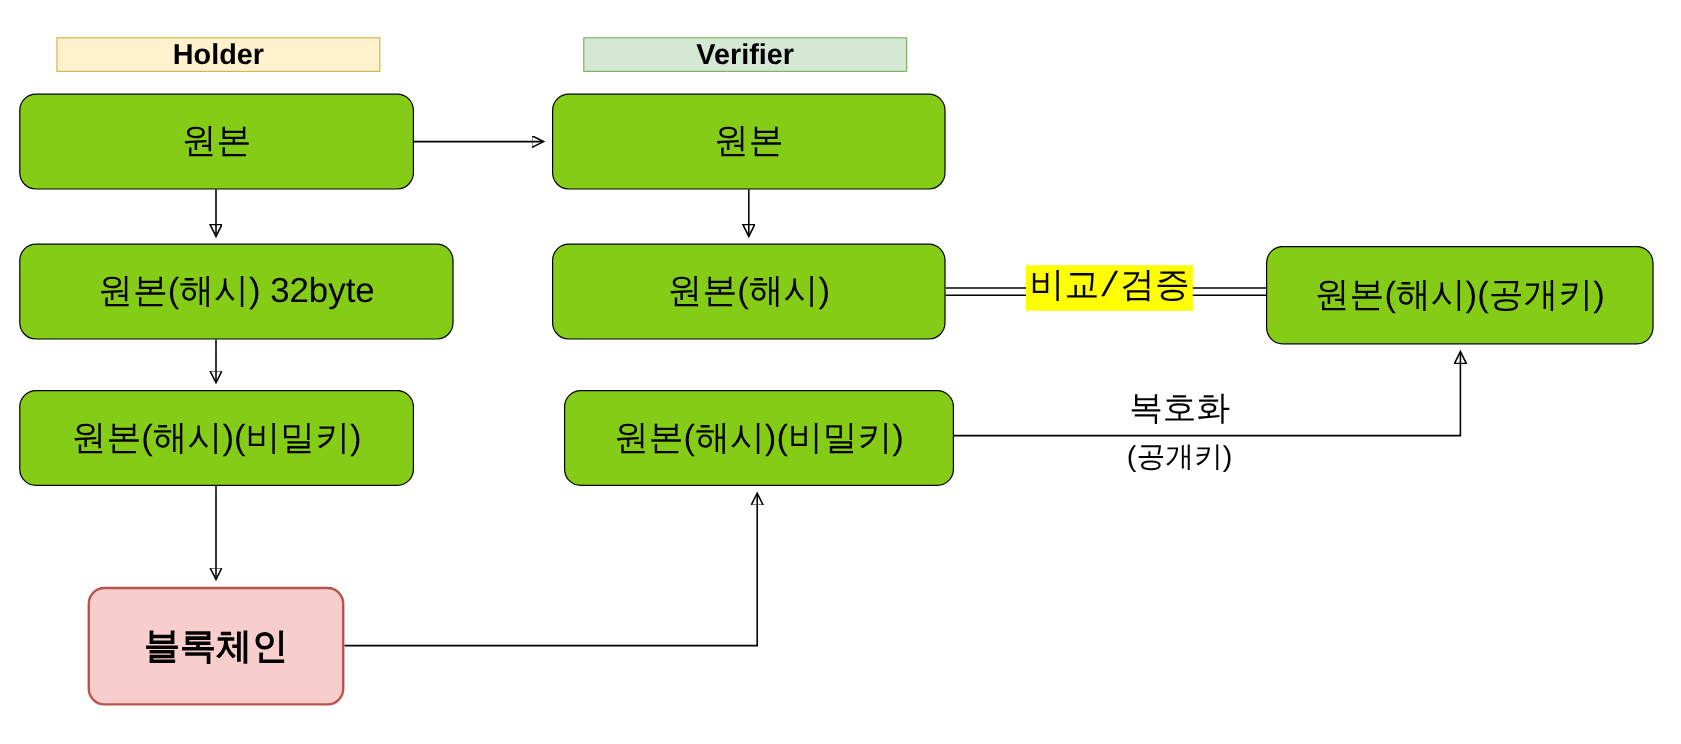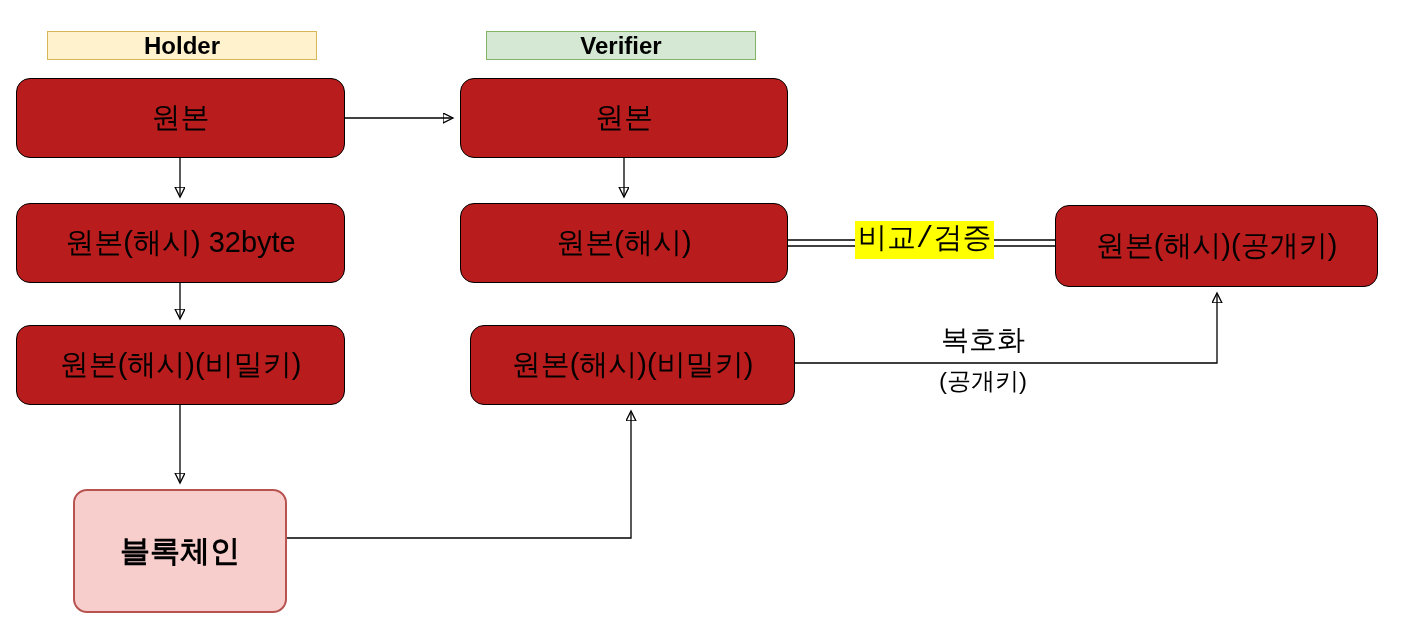--- a/index.html
+++ b/index.html
@@ -20,35 +20,35 @@
     box-sizing: border-box;
     font-weight: bold;
   }
   #holder-hdr  { left: 47px;  top: 31px; width: 270px; height: 29px;
                  background: var(--holder-header-bg); border-color: var(--holder-header-border); }
   #verifier-hdr{ left: 486px; top: 31px; width: 270px; height: 29px;
                  background: var(--verifier-header-bg); border-color: var(--verifier-header-border); text-align: center; }
   .node {
     position: absolute;
     display: flex; align-items: center; justify-content: center;
-    background: #b91c1c;
+    background: #84cc16;
     border: 1.5px solid var(--node-border);
     border-radius: 14px;
     font-size: 29px;
     box-sizing: border-box;
     white-space: nowrap;
   }
   #h-original { left: 16px;  top: 78px;  width: 329px; height: 80px; }
   #v-original { left: 460px; top: 78px;  width: 328px; height: 80px; }
-  #h-hash     { left: 16px;  top: 203px; width: 329px; height: 80px; text-align: right; }
+  #h-hash     { left: 16px;  top: 203px; width: 362px; height: 80px; text-align: right; }
   #v-hash     { left: 460px; top: 203px; width: 328px; height: 80px; }
   #decrypted  { left: 1055px;top: 205px; width: 323px; height: 82px; }
   #h-signed   { left: 16px;  top: 325px; width: 329px; height: 80px; }
   #v-signed   { left: 470px; top: 325px; width: 325px; height: 80px; }
-  #blockchain { left: 73px;  top: 489px; width: 214px; height: 124px;
+  #blockchain { left: 73px;  top: 489px; width: 214px; height: 99px;
                 background: var(--blockchain-bg); border-color: var(--blockchain-border);
                 font-weight: bold; font-size: 30px; border-width: 2px; }
   #compare-lbl {
     position: absolute; left: 855px; top: 221px; height: 38px;
     display: inline-flex; align-items: center;
     padding: 0 3px;
     background: var(--highlight);
     font-size: 29px; line-height: 38px;
     white-space: nowrap; z-index: 3; font-family: Liberation Mono, monospace;
   }

